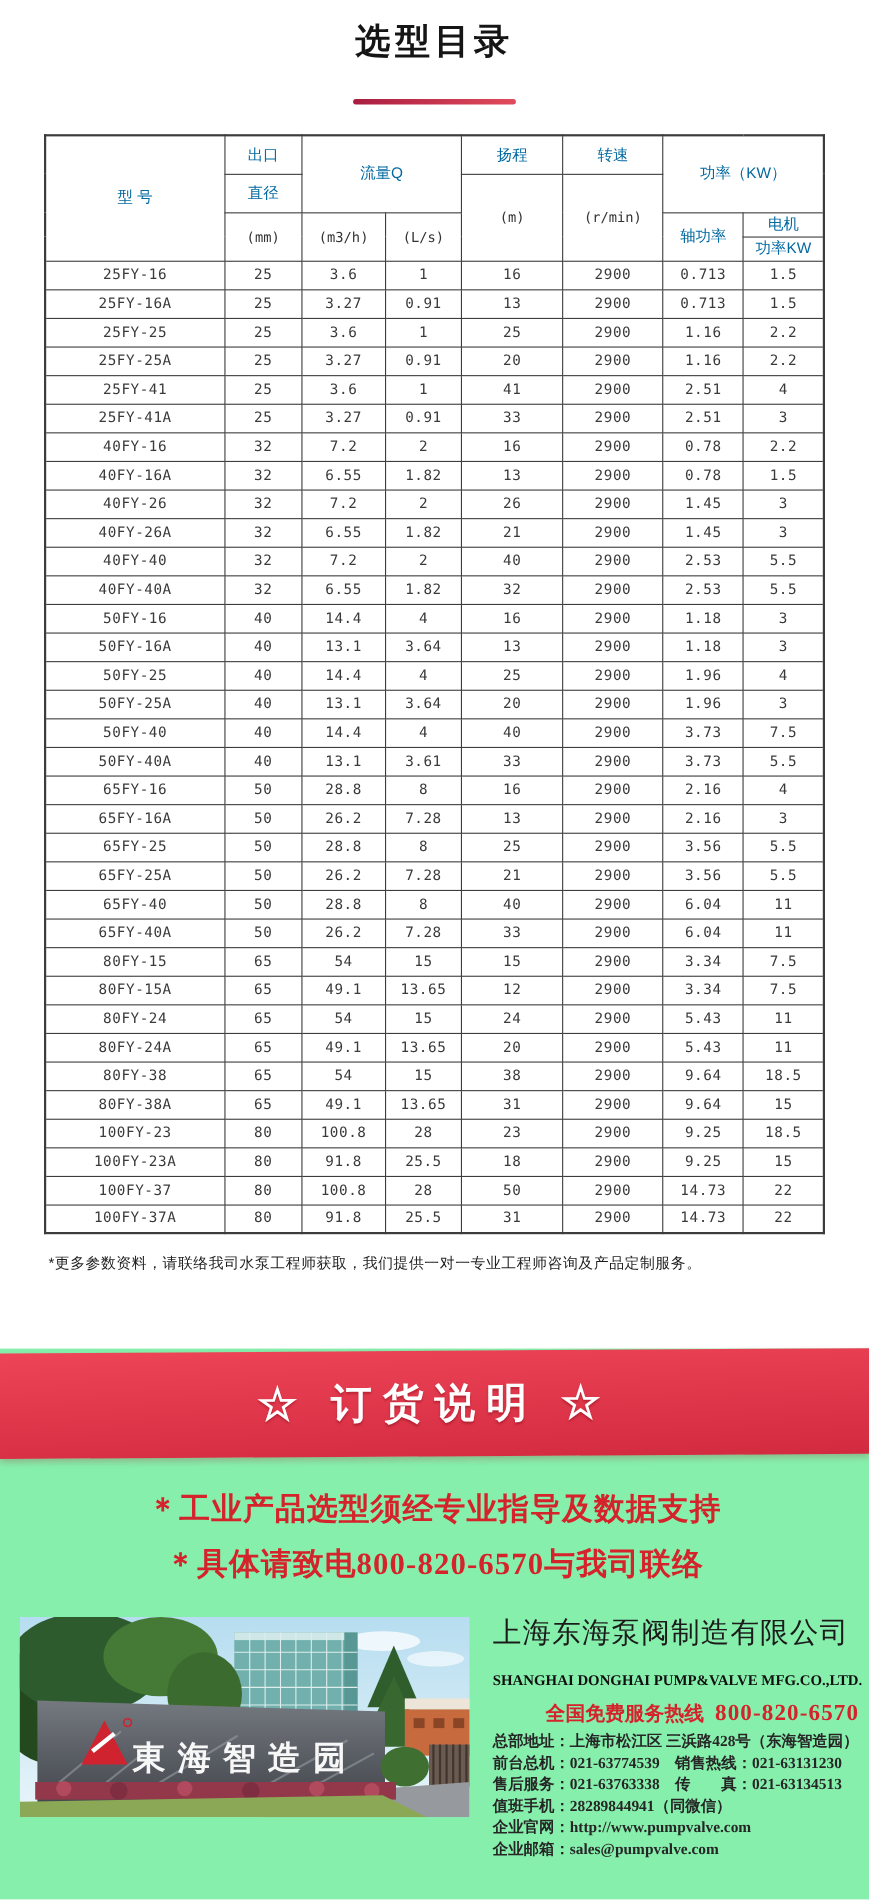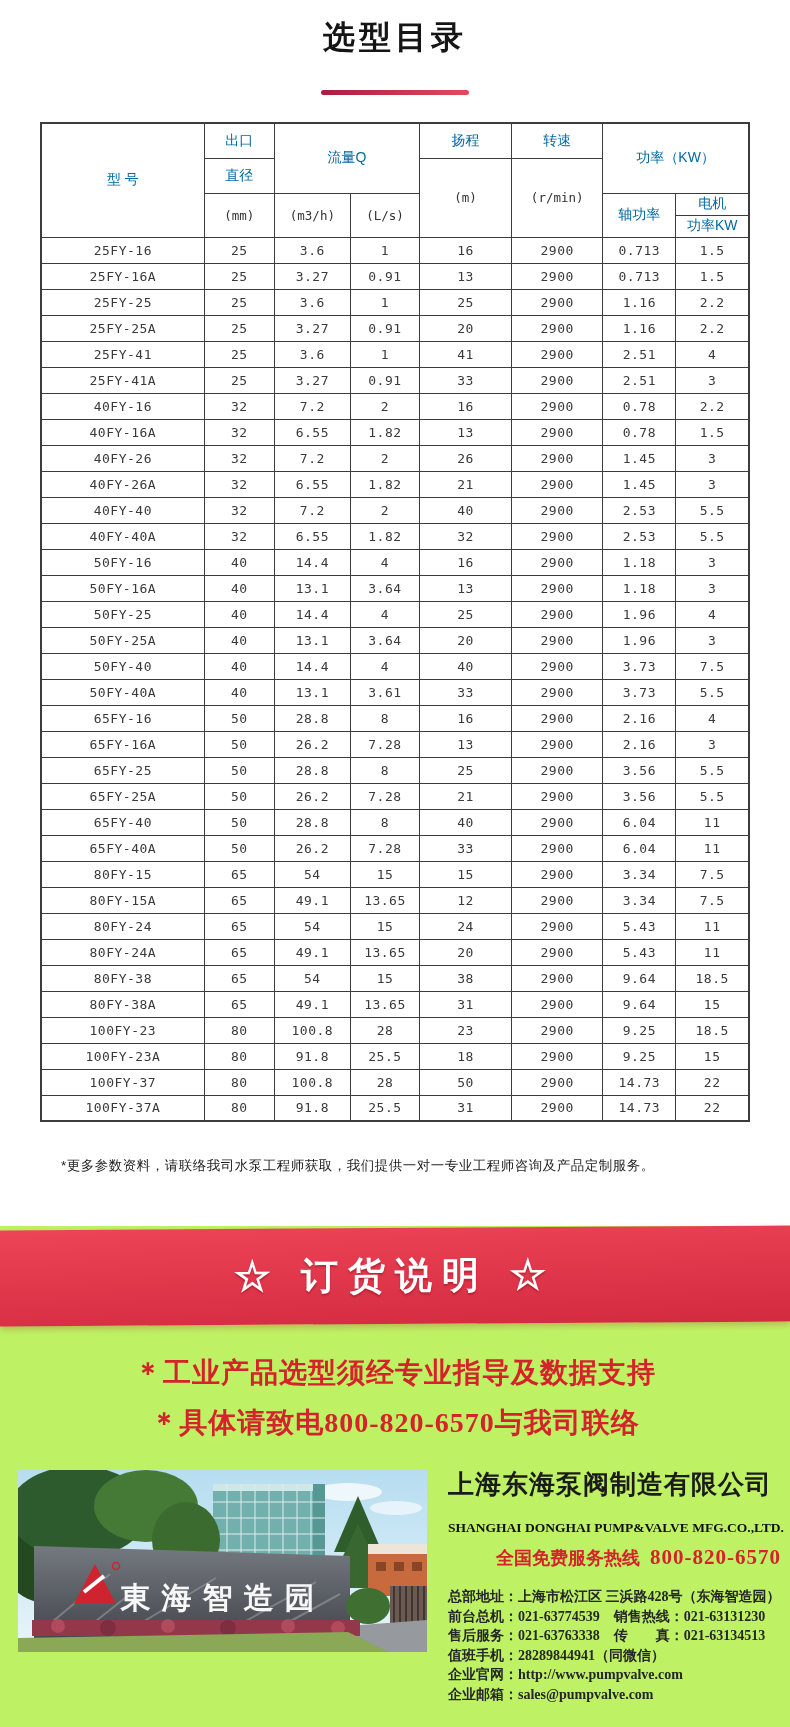--- a/index.html
+++ b/index.html
@@ -18,46 +18,46 @@
              table-layout:fixed;border:2px solid #3c3c3c;}
   table.spec th,table.spec td{border:1px solid #3c3c3c;text-align:center;vertical-align:middle;
              padding:0;overflow:hidden;}
   table.spec thead th{font-weight:normal;font-size:14px;color:#0369a1;}
   table.spec thead .unit{font-family:"DejaVu Sans Mono",monospace;font-size:12.5px;color:#333;}
   table.spec tbody td{font-family:"DejaVu Sans Mono",monospace;font-size:13px;color:#3a3a3a;
              letter-spacing:0.5px;}
   table.spec tbody tr{height:26px;}
   tr.hr1{height:35px;} tr.hr2{height:35px;} tr.hr3{height:22px;} tr.hr4{height:22px;}
 
-  .table-note{position:absolute;top:1140px;left:44px;width:720px;margin:17px;
+  .table-note{position:absolute;top:1140px;left:44px;width:720px;margin:0;
               font-size:13.5px;color:#1e1e1e;letter-spacing:0.5px;}
 
   
-  .order-section{position:absolute;top:1226px;left:0;width:790px;height:501px;background:#bef264;}
+  .order-section{position:absolute;top:1226px;left:0;width:790px;height:501px;background:#86efac;}
   .order-banner{position:absolute;top:2px;left:0;width:100%;height:96px;
                 background:linear-gradient(178deg,#ee4458 0%,#d22a3f 100%);
                 transform:skewY(-0.35deg);
                 box-shadow:0 3px 6px rgba(160,20,35,0.25);}
   .order-banner-title{display:block;text-align:center;line-height:96px;color:#ffffff;
                 font-size:37px;font-weight:bold;letter-spacing:10px;
                 text-shadow:0 2px 2px rgba(110,0,12,0.35);}
   .order-notices{position:absolute;top:122px;left:0;width:100%;text-align:center;
                 color:#d5232b;font-family:"Liberation Serif",serif;font-weight:bold;
                 font-size:28px;line-height:50px;letter-spacing:1px;}
 
   
   .campus-photo{position:absolute;top:244px;left:18px;width:409px;height:182px;display:block;}
   .company{position:absolute;top:242px;left:448px;width:336px;}
-  .company-name-cn{font-size:26px;font-weight:bold;color:#1b1b1b;letter-spacing:1px;line-height:32px;}
+  .company-name-cn{font-size:26px;font-weight:normal;color:#1b1b1b;letter-spacing:1px;line-height:32px;}
   .company-name-en{font-family:"Liberation Serif",serif;font-weight:bold;font-size:13.5px;
                    color:#101010;margin-top:20px;white-space:nowrap;}
   .hotline{margin-top:9px;color:#d5232b;font-family:"Liberation Serif",serif;font-weight:bold;margin-left:48px;}
   .hotline .lbl{font-size:18px;}
   .hotline .num{font-size:21px;margin-left:6px;letter-spacing:1px;}
-  .contacts{margin-top:17px;font-family:"Liberation Serif",serif;font-weight:bold;
+  .contacts{margin-top:4px;font-family:"Liberation Serif",serif;font-weight:bold;
             font-size:14px;color:#262626;line-height:19.5px;}
   .contacts div{white-space:nowrap;}
 </style>
 </head>
 <body>
 
 <div id="page">
 
   <h1 class="page-title">选型目录</h1>
   <div class="title-underline"></div>

